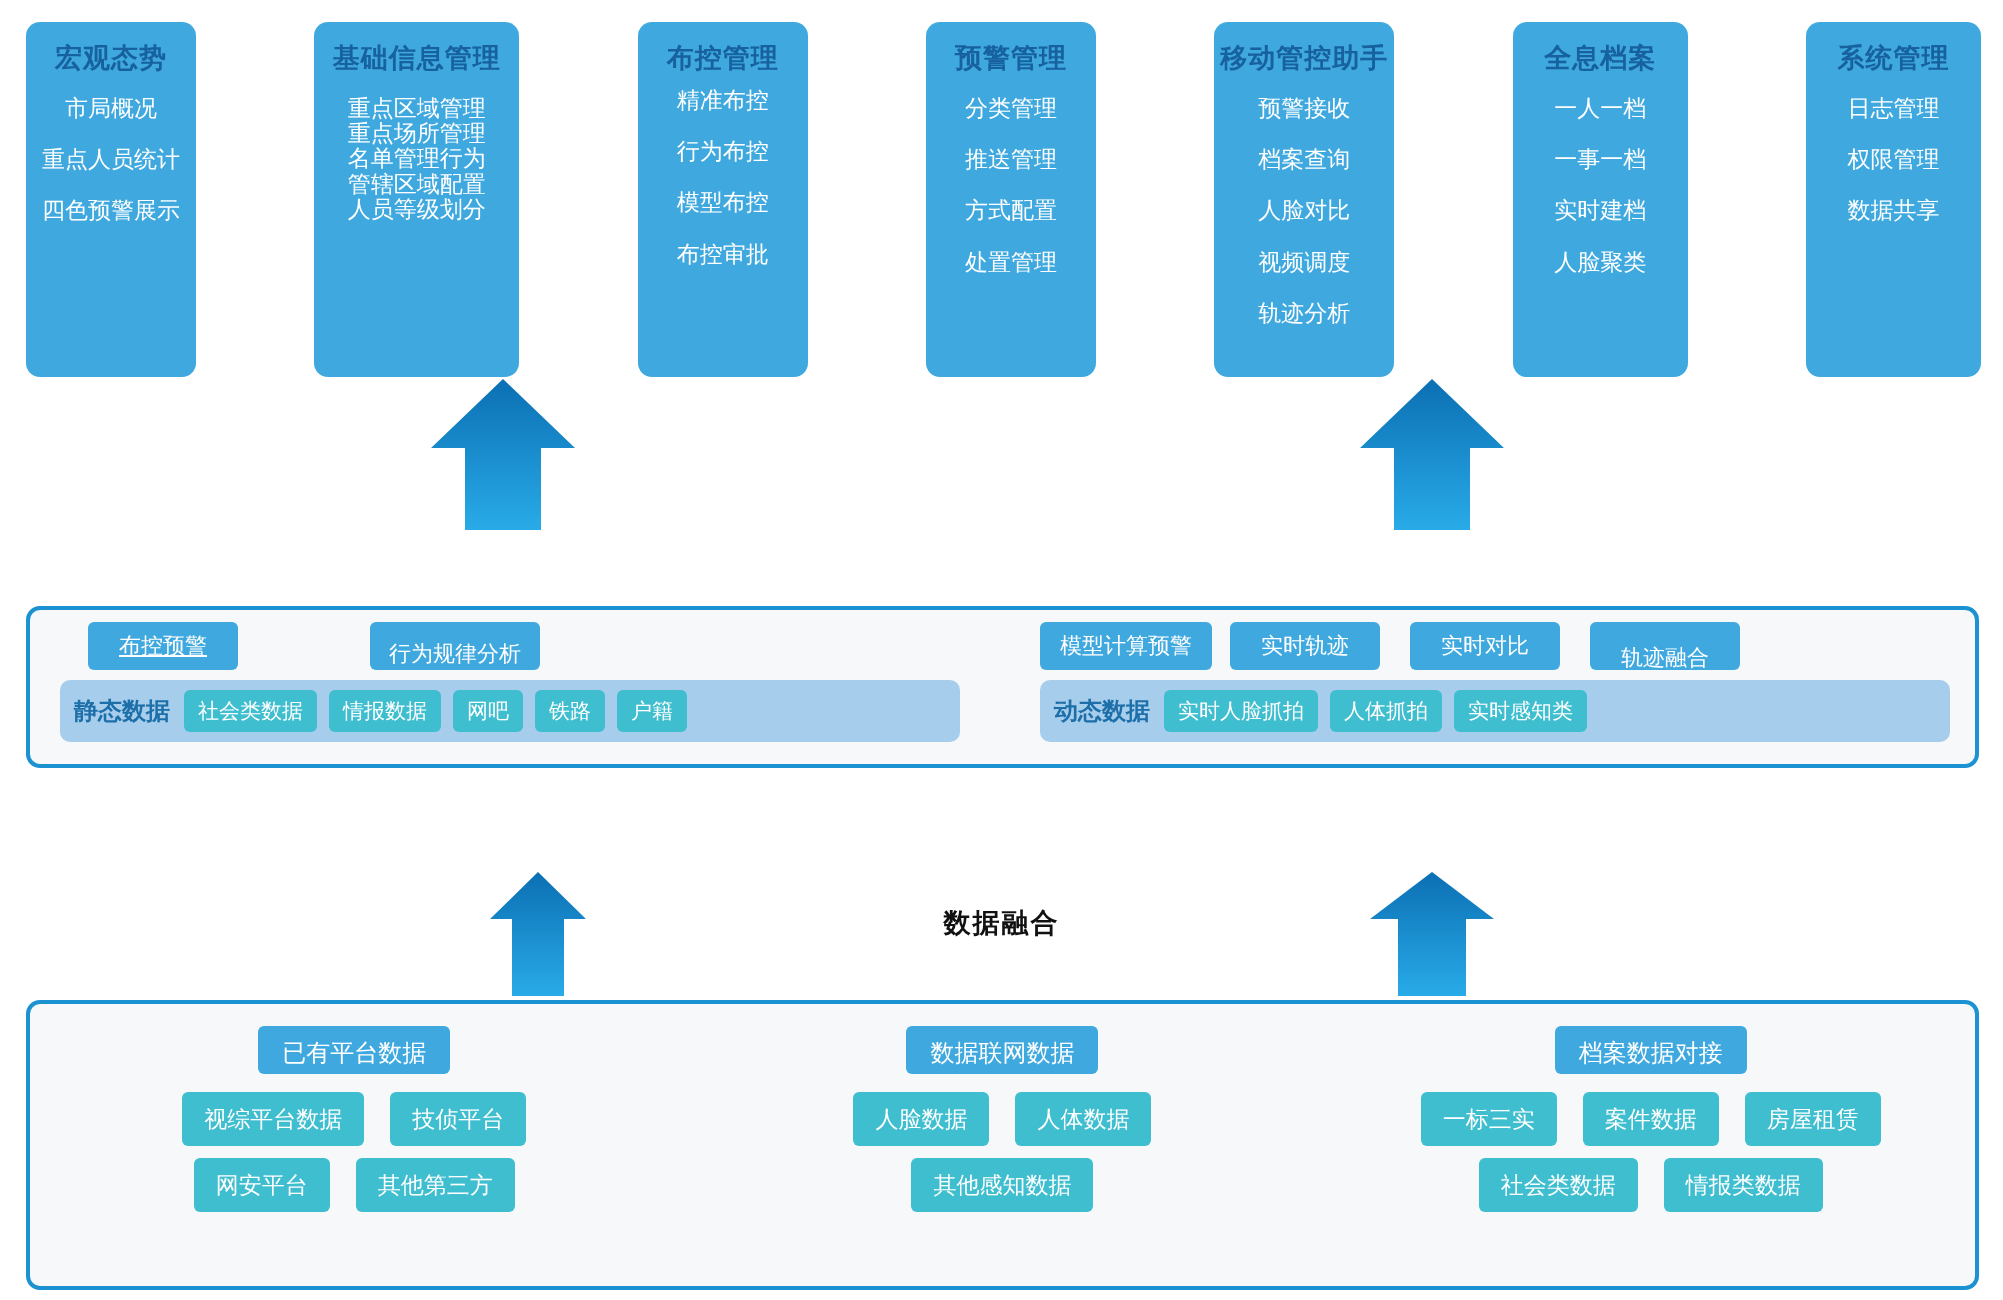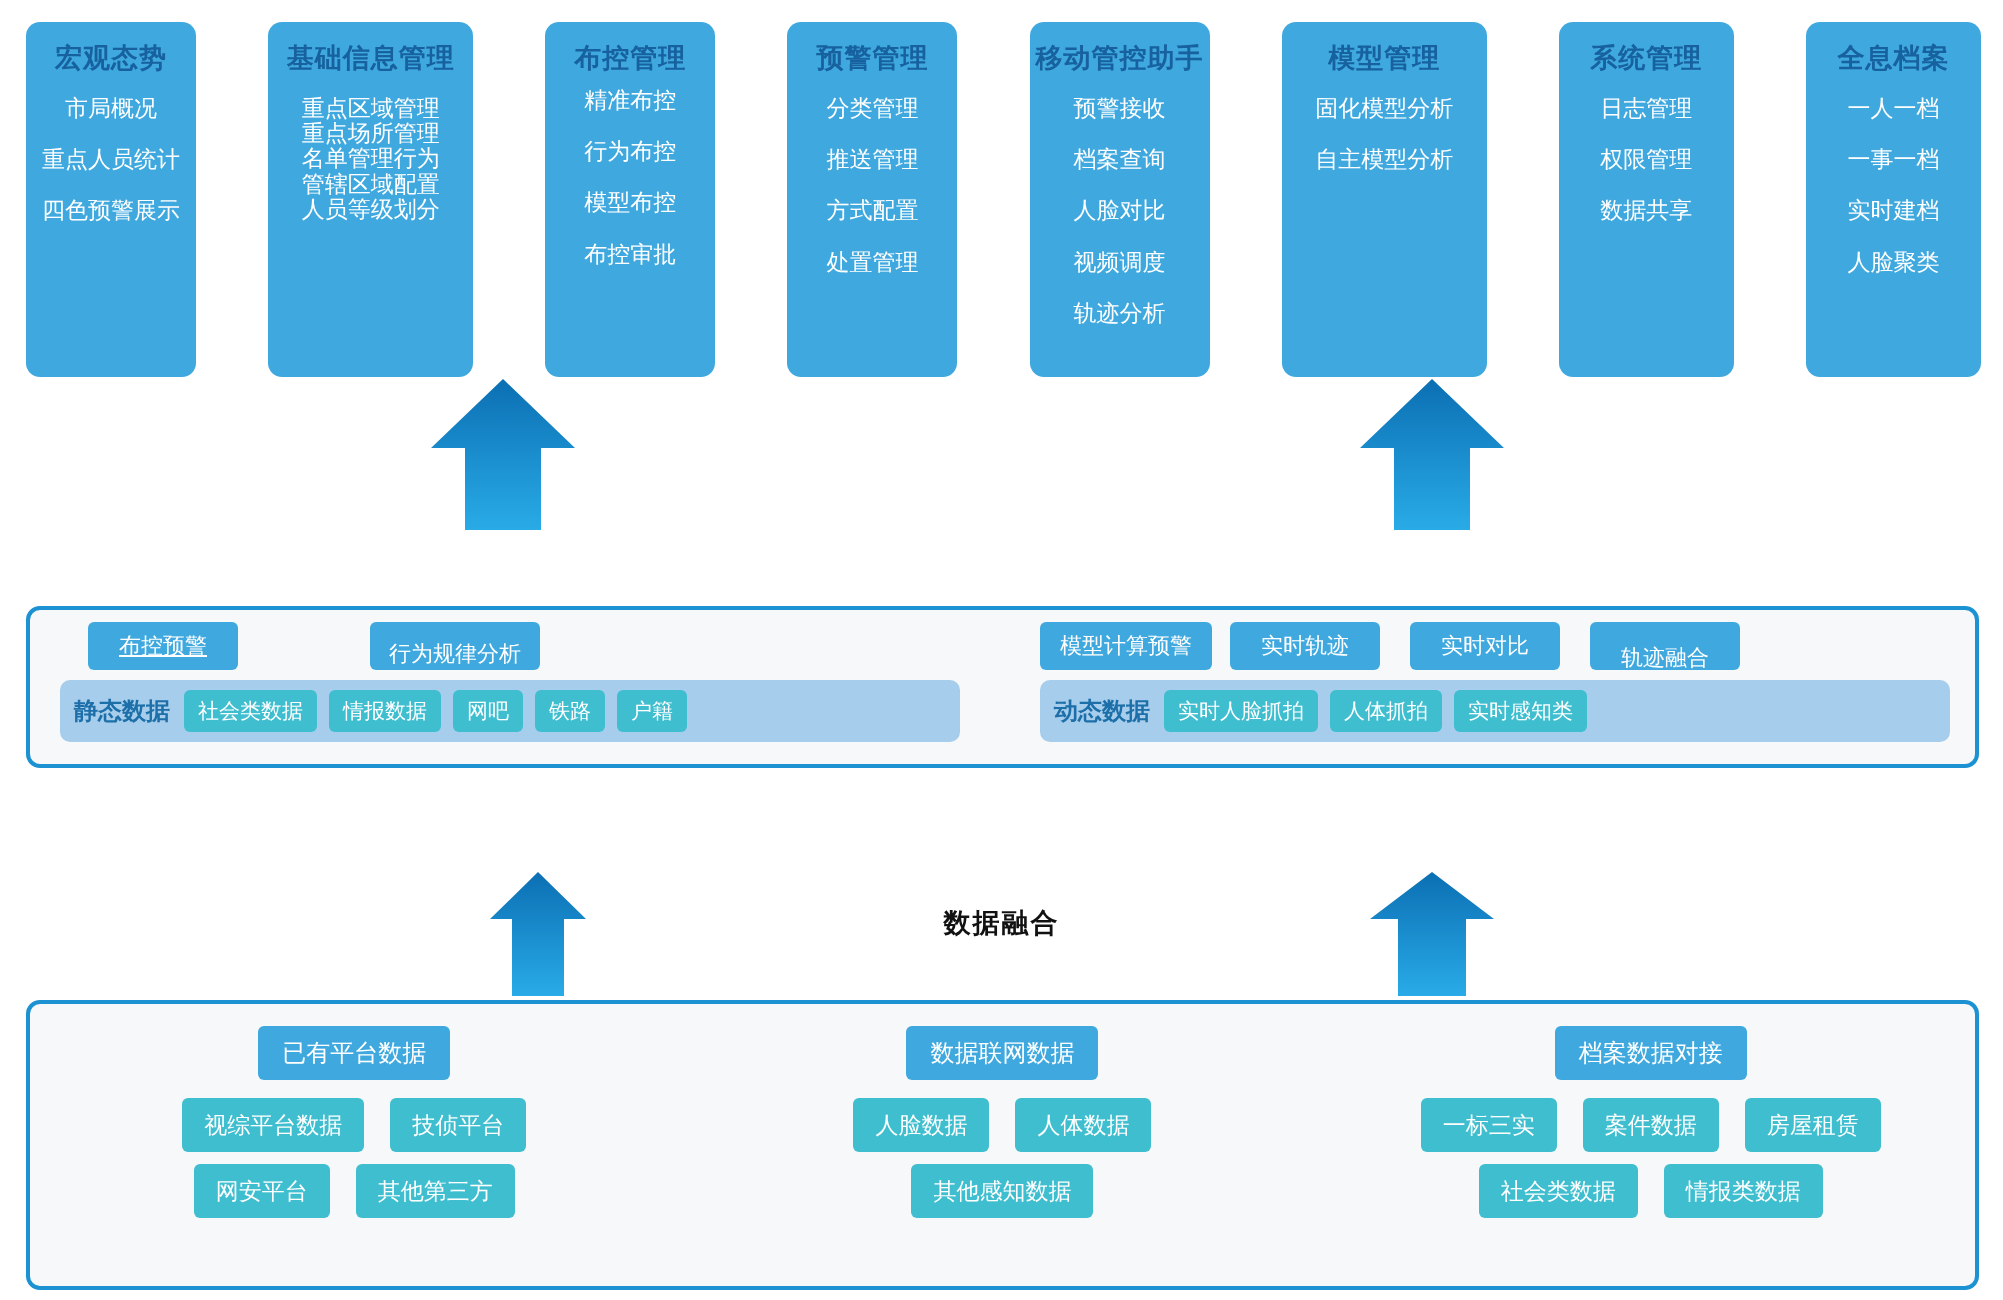--- a/index.html
+++ b/index.html
@@ -142,21 +142,21 @@
     padding-top:22px;
     display:flex;
     flex-direction:column;
     align-items:center;
   }
   .source-head{
     background:#3FA9DF;
     color:#ffffff;
     font-size:24px;
     border-radius:6px;
-    height:54px;
+    height:48px;
     line-height:54px;
     padding:0 24px;
     white-space:nowrap;
     margin-bottom:18px;
   }
   .source-rows{
     display:flex;
     flex-direction:column;
     align-items:center;
     gap:12px;
@@ -222,42 +222,35 @@
     <div class="module-card" style="width: 180px; height: 355px;">
       <div class="module-title">移动管控助手</div>
       <div style="display: flex; flex-direction: column; align-items: center; gap: 26px; margin-top: 14px;">
         <div class="module-item">预警接收</div>
         <div class="module-item">档案查询</div>
         <div class="module-item">人脸对比</div>
         <div class="module-item">视频调度</div>
         <div class="module-item">轨迹分析</div>
       </div>
     </div>
-    <div class="module-card" style="width: 205px; height: 355px;">
-      <div class="module-title">模型管理</div>
-      <div style="display: flex; flex-direction: column; align-items: center; gap: 26px; margin-top: 14px;">
-        <div class="module-item">固化模型分析</div>
-        <div class="module-item">自主模型分析</div>
-      </div>
-    </div>
-    <div class="module-card" style="width: 175px; height: 355px;">
-      <div class="module-title">系统管理</div>
-      <div style="display: flex; flex-direction: column; align-items: center; gap: 26px; margin-top: 14px;">
-        <div class="module-item">日志管理</div>
-        <div class="module-item">权限管理</div>
-        <div class="module-item">数据共享</div>
-      </div>
-    </div>
     <div class="module-card" style="width: 175px; height: 355px;">
       <div class="module-title">全息档案</div>
       <div style="display: flex; flex-direction: column; align-items: center; gap: 26px; margin-top: 14px;">
         <div class="module-item">一人一档</div>
         <div class="module-item">一事一档</div>
         <div class="module-item">实时建档</div>
         <div class="module-item">人脸聚类</div>
+      </div>
+    </div>
+    <div class="module-card" style="width: 175px; height: 355px;">
+      <div class="module-title">系统管理</div>
+      <div style="display: flex; flex-direction: column; align-items: center; gap: 26px; margin-top: 14px;">
+        <div class="module-item">日志管理</div>
+        <div class="module-item">权限管理</div>
+        <div class="module-item">数据共享</div>
       </div>
     </div>
   </div>
 
 <svg id="arrow-layer" width="2003" height="1300" style="position:absolute;left:0;top:0;pointer-events:none;">
   <defs>
     <linearGradient id="arrowGrad" x1="0" y1="0" x2="0" y2="1">
       <stop offset="0%" stop-color="#0B6FB3"></stop>
       <stop offset="100%" stop-color="#29ABE8"></stop>
     </linearGradient>

